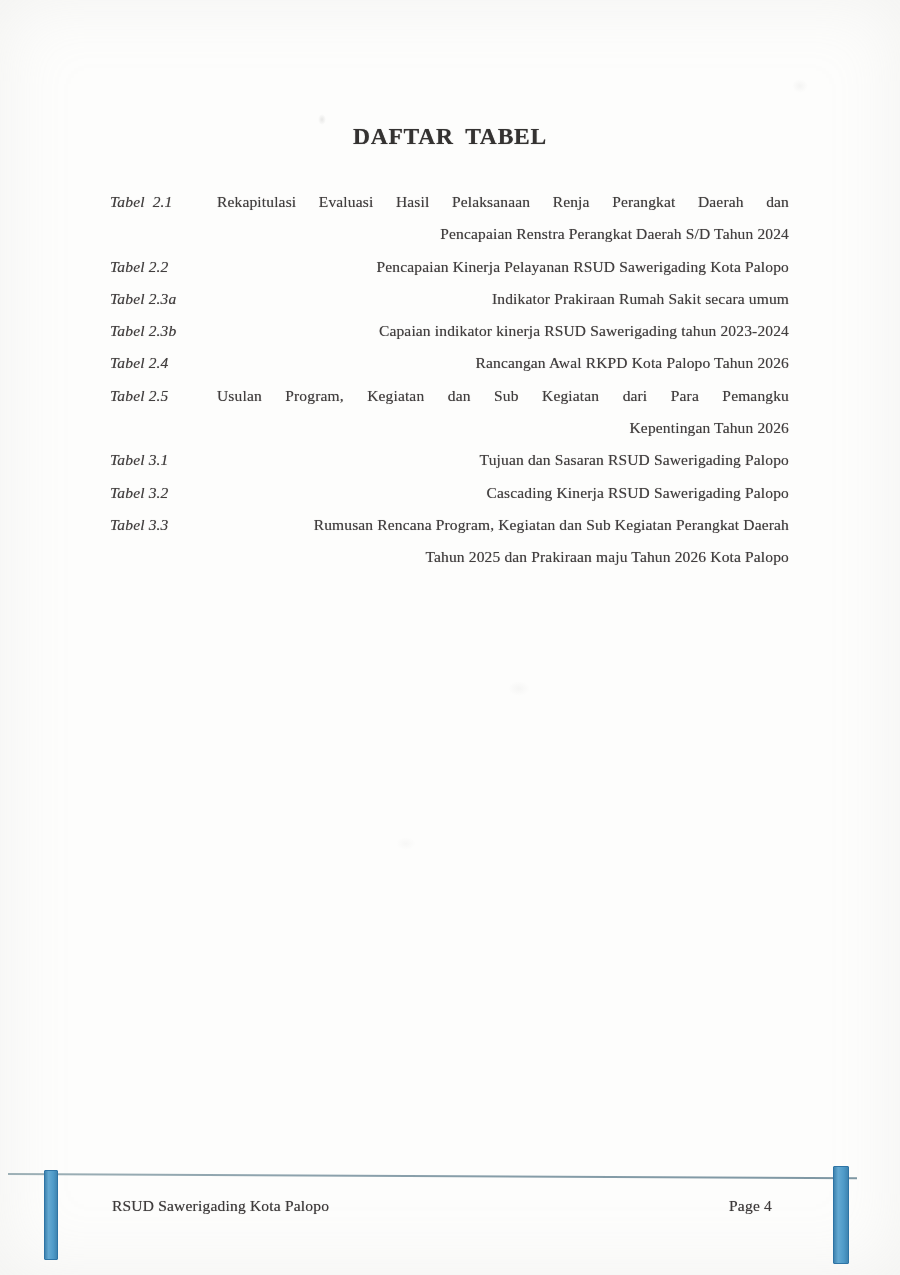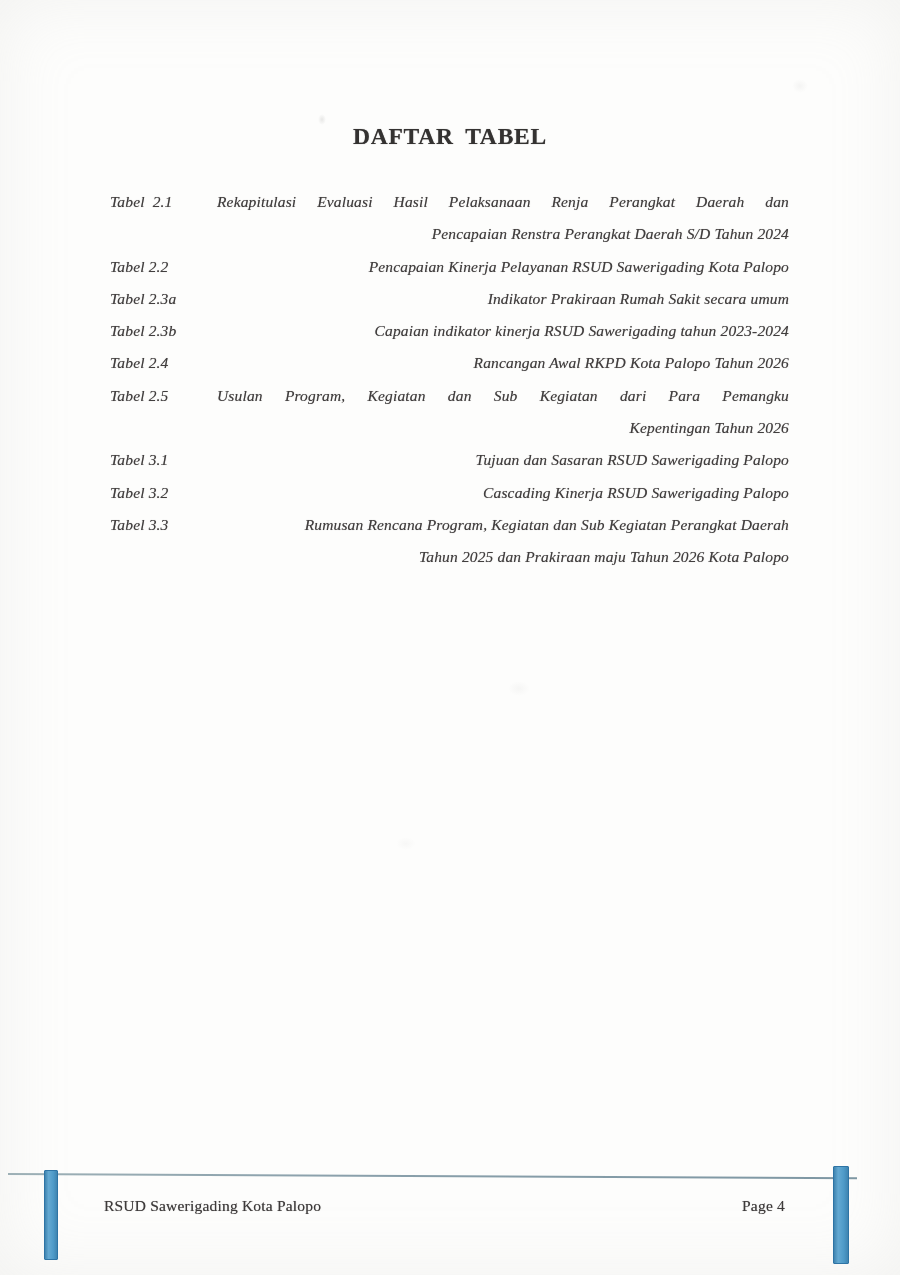--- a/index.html
+++ b/index.html
@@ -37,21 +37,21 @@
     line-height: 32.3px;
     letter-spacing: 0.15px;
     text-shadow: 0 0 0.7px rgba(65,62,62,0.6);
   }
   .entry { display: flex; align-items: flex-start; }
   .entry-label {
     flex: 0 0 107px;
     white-space: pre;
     font-style: italic;
   }
-  .entry-desc { flex: 1 1 auto; min-width: 0; font-style: italic; }
+  .entry-desc { flex: 1 1 auto; min-width: 0; }
   .entry-line { text-align: right; }
   .entry-line.just {
     text-align: justify;
     text-align-last: justify;
   }
   
   .footer-rule {
     position: absolute;
     left: 8px; top: 1173px;
     width: 849px; height: 2px;
@@ -68,22 +68,22 @@
   .accent-bar.left  { left: 44px;  top: 1170px; width: 12px; height: 88px; }
   .accent-bar.right { left: 833px; top: 1166px; width: 14px; height: 96px; }
   .footer-text {
     position: absolute;
     top: 1197px;
     font-size: 15.5px;
     letter-spacing: 0.2px;
     color: #3e3b3b;
     text-shadow: 0 0 0.7px rgba(62,59,59,0.65);
   }
-  .footer-text.left  { left: 104px; }
-  .footer-text.right { right: 115px; }
+  .footer-text.left  { left: 112px; }
+  .footer-text.right { right: 128px; }
   
   .artifact {
     position: absolute;
     border-radius: 50%;
     background: radial-gradient(ellipse at center, rgba(120,120,118,0.55), rgba(120,120,118,0) 70%);
     pointer-events: none;
   }
   .a1 { left: 318px; top: 114px; width: 8px;  height: 11px; opacity: 0.30; }
   .a2 { left: 792px; top: 79px;  width: 16px; height: 14px; opacity: 0.12; }
   .a3 { left: 508px; top: 681px; width: 22px; height: 15px; opacity: 0.10; }

